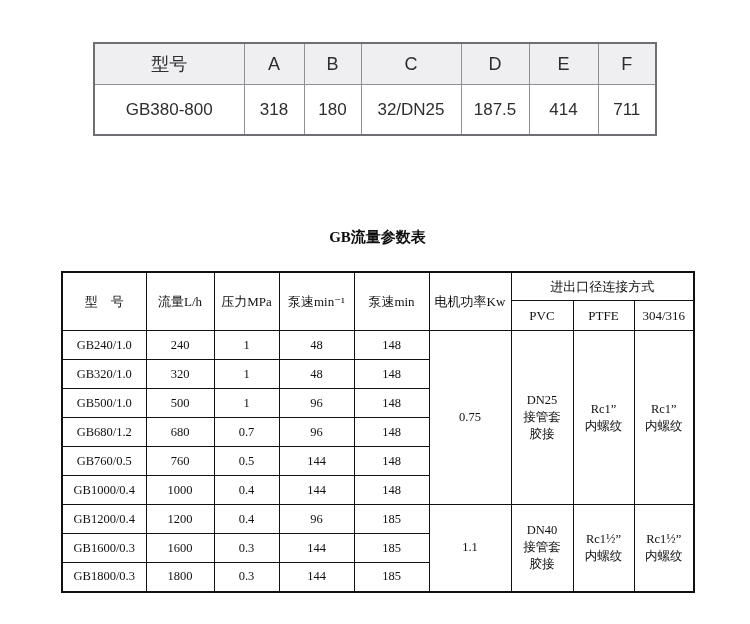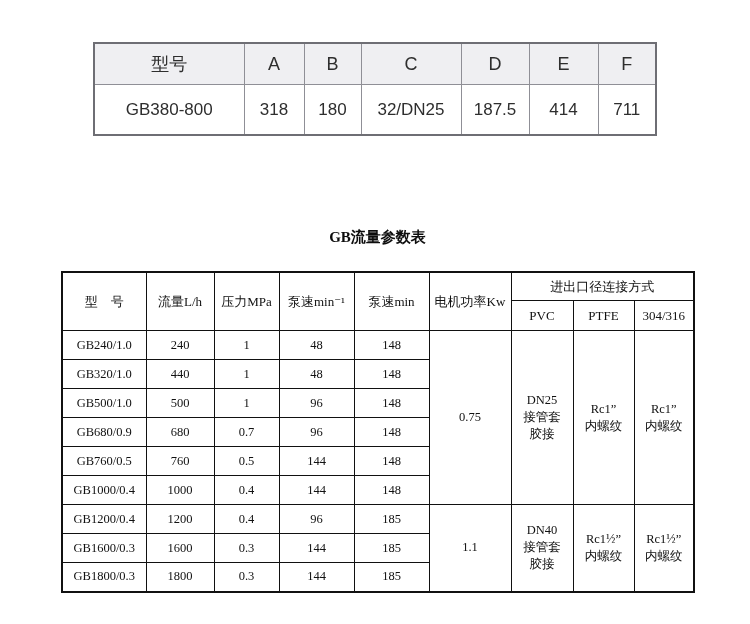--- a/index.html
+++ b/index.html
@@ -127,34 +127,34 @@
         <td rowspan="6" class="multi">DN25
 接管套
 胶接</td>
         <td rowspan="6" class="multi">Rc1”
 内螺纹</td>
         <td rowspan="6" class="multi">Rc1”
 内螺纹</td>
       </tr>
       <tr>
         <td>GB320/1.0</td>
-        <td>440</td>
+        <td>320</td>
         <td>1</td>
         <td>48</td>
         <td>148</td>
       </tr>
       <tr>
         <td>GB500/1.0</td>
         <td>500</td>
         <td>1</td>
         <td>96</td>
         <td>148</td>
       </tr>
       <tr>
-        <td>GB680/0.9</td>
+        <td>GB680/1.2</td>
         <td>680</td>
         <td>0.7</td>
         <td>96</td>
         <td>148</td>
       </tr>
       <tr>
         <td>GB760/0.5</td>
         <td>760</td>
         <td>0.5</td>
         <td>144</td>

